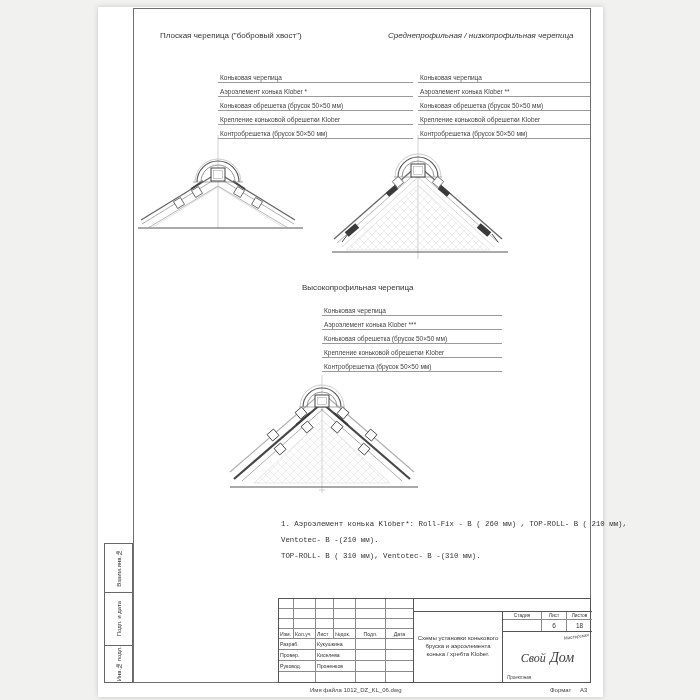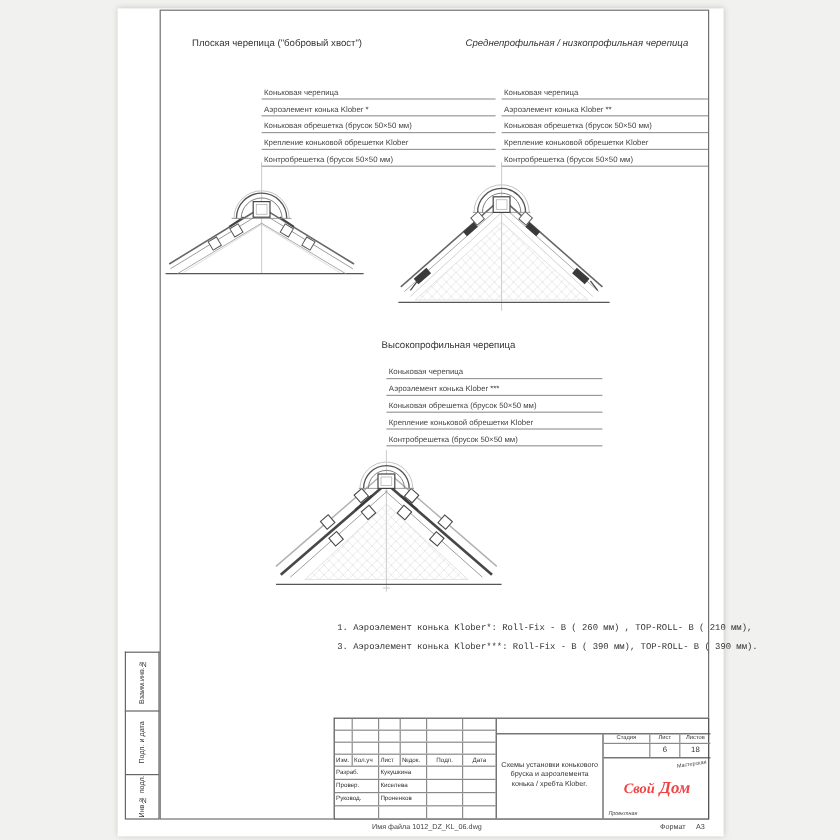--- a/index.html
+++ b/index.html
@@ -68,40 +68,40 @@
     font-size: 6px; line-height: 1.32; display: flex; flex-direction: column;
     justify-content: center; color: #333;
   }
   .tb-r2 { flex: 1; display: flex; flex-direction: column; }
   .stage-hdr { display: flex; height: 8px; border-bottom: 1px solid #8a8a8a; }
   .stage-hdr .tc { font-size: 4.8px; }
   .stage-val { display: flex; height: 12px; border-bottom: 1px solid #555; }
   .stage-val .tc { font-size: 6.5px; }
   .sw1 { width: 39px; } .sw2 { width: 25px; } .sw3 { width: 25px; }
   .logo { flex: 1; position: relative; display: flex; align-items: center; justify-content: center; }
-  .logo-main { font-family: "Liberation Serif", serif; font-style: italic; font-weight: bold; color: #ef4444; }
+  .logo-main { font-family: "Liberation Serif", serif; font-style: italic; font-weight: normal; color: #404040; }
   .logo-svoi { font-size: 12px; }
   .logo-dom { font-size: 14px; }
   .logo-top { position: absolute; top: 2px; right: 3px; font-size: 4.5px; transform: rotate(-8deg); color: #444; }
   .logo-bot { position: absolute; bottom: 2px; left: 4px; font-size: 4.5px; font-style: italic; color: #444; }
   .footer { position: absolute; left: 180px; top: 677px; width: 313px; height: 13px; }
   .footer span { position: absolute; font-size: 6px; color: #444; white-space: nowrap; }
   .f-name { left: 32px; top: 3px; }
   .f-flabel { left: 272px; top: 3px; }
   .f-fvalue { left: 302px; top: 3px; }
 </style>
 </head>
 <body>
 
 <div class="paper">
   <div class="frame"></div>
 
   <div class="hdr" style="left:62px; top:24px;">Плоская черепица ("бобровый хвост")</div>
   <div class="hdr" style="left:290px; top:24px;font-style:italic;">Среднепрофильная  / низкопрофильная  черепица</div>
-  <div class="hdr" style="left:204px; top:276px;margin-left:16px;">Высокопрофильная черепица</div>
+  <div class="hdr" style="left:204px; top:276px;">Высокопрофильная черепица</div>
 
   <div class="stack" style="left:120px; top:62px; width:195px;">
     <div class="row">Коньковая черепица</div>
     <div class="row">Аэроэлемент конька Klober *</div>
     <div class="row">Коньковая обрешетка (брусок 50×50 мм)</div>
     <div class="row">Крепление коньковой обрешетки Klober</div>
     <div class="row">Контробрешетка (брусок 50×50 мм)</div>
   </div>
 
   <div class="stack" style="left:320px; top:62px; width:172px;">
@@ -209,21 +209,22 @@
     <path d="M81 32 A19 19 0 0 1 119 32" stroke="#555" stroke-width="1.1" fill="none"></path>
     <path d="M85 32 A15 15 0 0 1 115 32" stroke="#7a7a7a" stroke-width="0.8" fill="none"></path>
     <line x1="77" y1="32" x2="123" y2="32" stroke="#8a8a8a" stroke-width="0.7"></line>
     <rect x="93" y="20" width="14" height="12" fill="#ffffff" stroke="#444" stroke-width="1"></rect>
     <rect x="95.5" y="22.5" width="9" height="7" fill="none" stroke="#9a9a9a" stroke-width="0.5"></rect>
     <path d="M97 115 L103 115" stroke="#b5b5b5" stroke-width="0.6" fill="none"></path>
   </svg>
 
   <div class="notes">
     <div class="nline">1. Аэроэлемент конька  Klober*: Roll-Fix - B ( 260 мм) , TOP-ROLL- B ( 210 мм),</div>
-    <div class="nline">3. Аэроэлемент конька  Klober***: Roll-Fix - B ( 390 мм), TOP-ROLL- B ( 390 мм).</div>
+    <div class="nline">Ventotec- B -(210 мм).</div>
+    <div class="nline">TOP-ROLL- B ( 310 мм),  Ventotec- B -(310 мм).</div>
   </div>
 
   <div class="side">
     <div class="cell" style="height:49px;">
       <span class="vtext">Взаим.инв.№</span>
     </div>
     <div class="cell" style="height:53px;">
       <span class="vtext">Подп. и дата</span>
     </div>
     <div class="cell" style="height:38px;">

